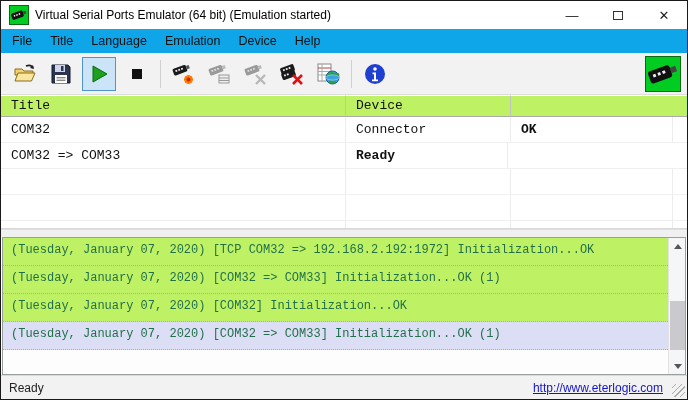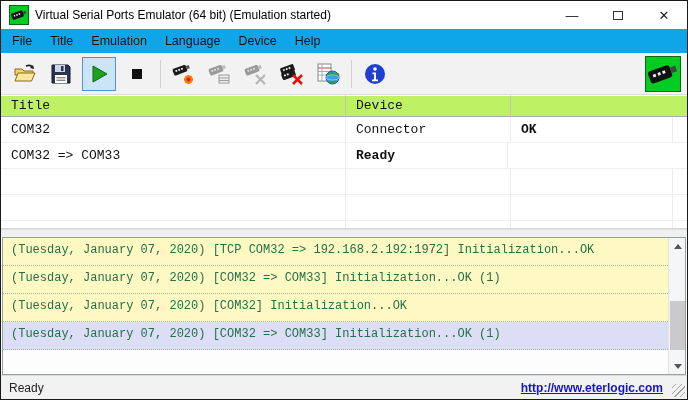--- a/index.html
+++ b/index.html
@@ -43,34 +43,34 @@
   .trow { display:flex; height:26px; flex:0 0 auto; font-family:"Liberation Mono","DejaVu Sans Mono",monospace; font-size:13px; color:#111; border-bottom:1px solid #efefef; }
   .td { padding:5px 0 0 10px; border-right:1px solid #ececec; white-space:nowrap; overflow:hidden; }
   .td.c1 { width:345px; } .td.c2 { width:165px; } .td.c3 { width:162px;font-weight:bold; } .td.c4 { flex:1 1 auto; border-right:none; }
 
   
   .splitter { height:8px; background:#f0f0f0; flex:0 0 auto; border-top:1px solid #e0e0e0; }
 
   
   .log-panel { flex:1 1 auto; margin:0 1px; border:1px solid #97a09a; background:#fdfdfd; position:relative; overflow:hidden; }
   .log-entries { position:absolute; left:0; top:0; right:17px; bottom:0; }
-  .log-entry { height:28px; padding:5px 0 0 8px; font-family:"Liberation Mono","DejaVu Sans Mono",monospace; font-size:12px; color:#22704a; background:#fef9c3; border-bottom:1px dotted #9db89d; white-space:nowrap; overflow:hidden; }
+  .log-entry { height:28px; padding:5px 0 0 8px; font-family:"Liberation Mono","DejaVu Sans Mono",monospace; font-size:12px; color:#22704a; background:#bef264; border-bottom:1px dotted #9db89d; white-space:nowrap; overflow:hidden; }
   .log-entry.selected { background:#dcdef5; }
 
   .vscroll { position:absolute; top:0; right:0; bottom:0; width:17px; background:#f5f6f8; border-left:1px solid #e2e2e2; }
   .scroll-arrow { position:absolute; left:0; width:17px; height:16px; display:flex; align-items:center; justify-content:center; }
   .scroll-arrow.up { top:0; } .scroll-arrow.down { bottom:0; }
   .tri-up { width:0; height:0; border-left:4px solid transparent; border-right:4px solid transparent; border-bottom:5px solid #565656; }
   .tri-down { width:0; height:0; border-left:4px solid transparent; border-right:4px solid transparent; border-top:5px solid #565656; }
   .scroll-thumb { position:absolute; left:1px; width:15px; top:46%; height:36%; background:#c9c9ce; }
 
   
   .statusbar { height:24px; background:#f2f2f2; border-top:1px solid #dadada; display:flex; align-items:center; flex:0 0 auto; position:relative; }
   .status-text { font-size:12px; color:#222; padding-left:8px; flex:1 1 auto; }
-  .status-link { font-size:12px; color:#1515c8; text-decoration:underline; margin-right:24px;font-weight:bold; }
+  .status-link { font-size:12px; color:#1515c8; text-decoration:underline; margin-right:24px; }
   .grip { position:absolute; right:2px; bottom:2px; width:13px; height:13px;
           background: repeating-linear-gradient(-45deg, transparent 0 3px, #a9a9a9 3px 4px); }
 </style>
 </head>
 <body>
 
 <div class="window">
 
   <div class="titlebar">
     <span class="app-icon">
@@ -94,22 +94,22 @@
         </div>
       <div class="win-btn">
           <span>✕</span>
         </div>
     </div>
   </div>
 
   <div class="menubar">
     <span class="menu-item">File</span>
     <span class="menu-item">Title</span>
+    <span class="menu-item">Language</span>
     <span class="menu-item">Emulation</span>
-    <span class="menu-item">Language</span>
     <span class="menu-item">Device</span>
     <span class="menu-item">Help</span>
   </div>
 
   <div class="toolbar">
     <div class="tb-btn">
       <svg viewBox="0 0 24 24">
           <path d="M2 7 h7 l2 2 h9 v4 H2z" fill="#f3d06e" stroke="#8a6d1a" stroke-width="1"></path>
           <path d="M2 19 L5 11 H22 L18.5 19z" fill="#f9e6a0" stroke="#8a6d1a" stroke-width="1"></path>
           <path d="M13 4 q5 -2 7 2" fill="none" stroke="#222" stroke-width="1.6"></path>

